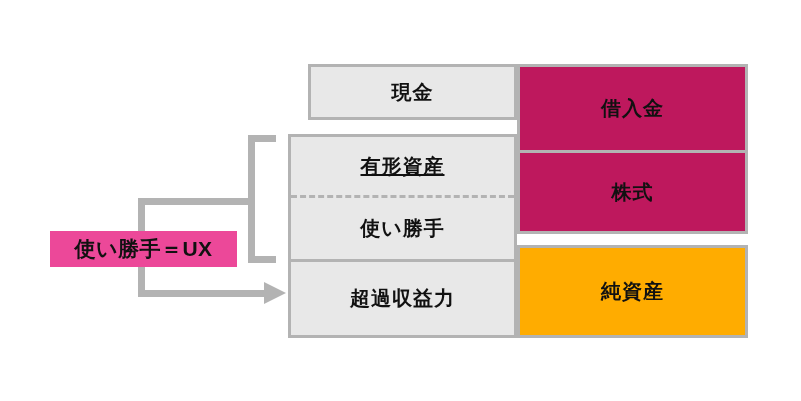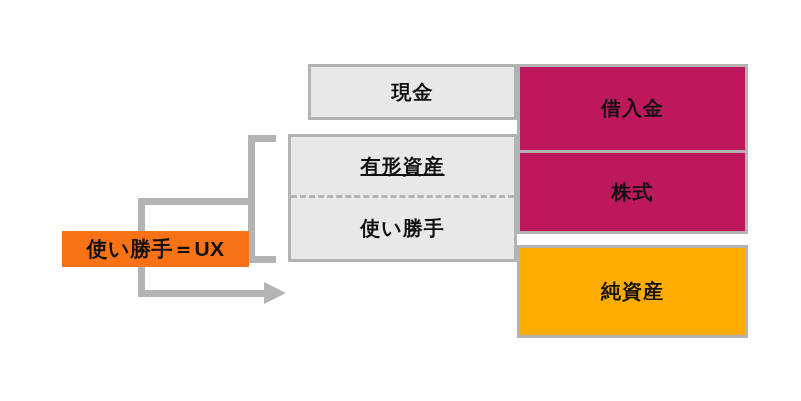--- a/index.html
+++ b/index.html
@@ -85,30 +85,29 @@
   .cell-stock  { top: 86px;  height: 84px;  }
   .cell-net    { top: 181px; height: 93px;  }
 
   
   .ux-label {
     position: absolute;
     left: 50px;
     top: 231px;
     width: 187px;
     height: 36px;
-    background: #f97316;
+    background: #ec4899;
     display: flex;
     align-items: center;
     justify-content: center;
     color: #111111;
     font-weight: bold;
     font-size: 21px;
     letter-spacing: 0.5px;
     z-index: 5;
-    margin-left: 12px;
   }
 
   
   .conn {
     position: absolute;
     background: #b3b3b3;
   }
   
   .spine { left: 138px; top: 198px; width: 7px; height: 99px; }
 
@@ -146,20 +145,21 @@
 
     <div class="bs-col bs-col-left">
 
       <div class="bs-cell cell-gray cell-cash">現金</div>
 
       <div class="bs-cell cell-gray cell-tangible-group">
         <div class="sub-cell top">有形資産</div>
         <div class="sub-cell bottom">使い勝手</div>
       </div>
 
+      <div class="bs-cell cell-gray cell-excess">超過収益力</div>
     </div>
 
     <div class="bs-col bs-col-right">
 
       <div class="bs-cell cell-lorange cell-debt">借入金</div>
 
       <div class="bs-cell cell-lorange cell-stock">株式</div>
 
       <div class="bs-cell cell-dorange cell-net">純資産</div>
     </div>

